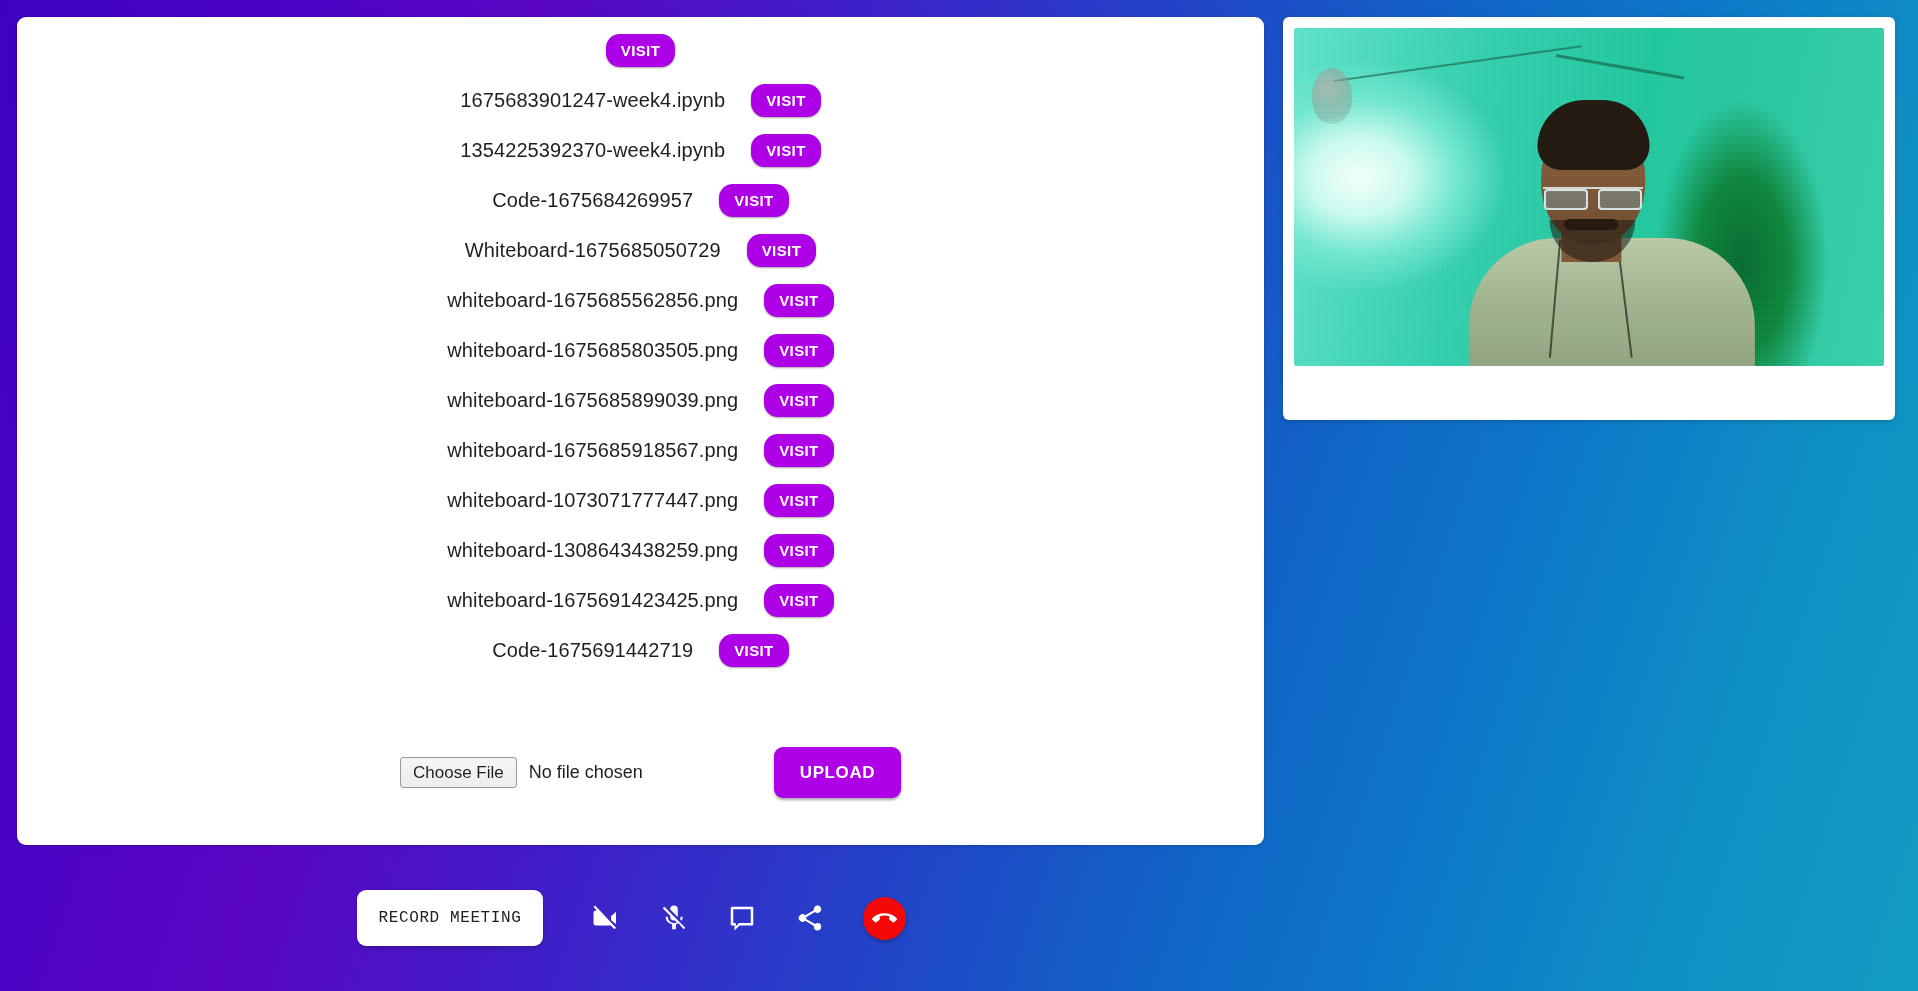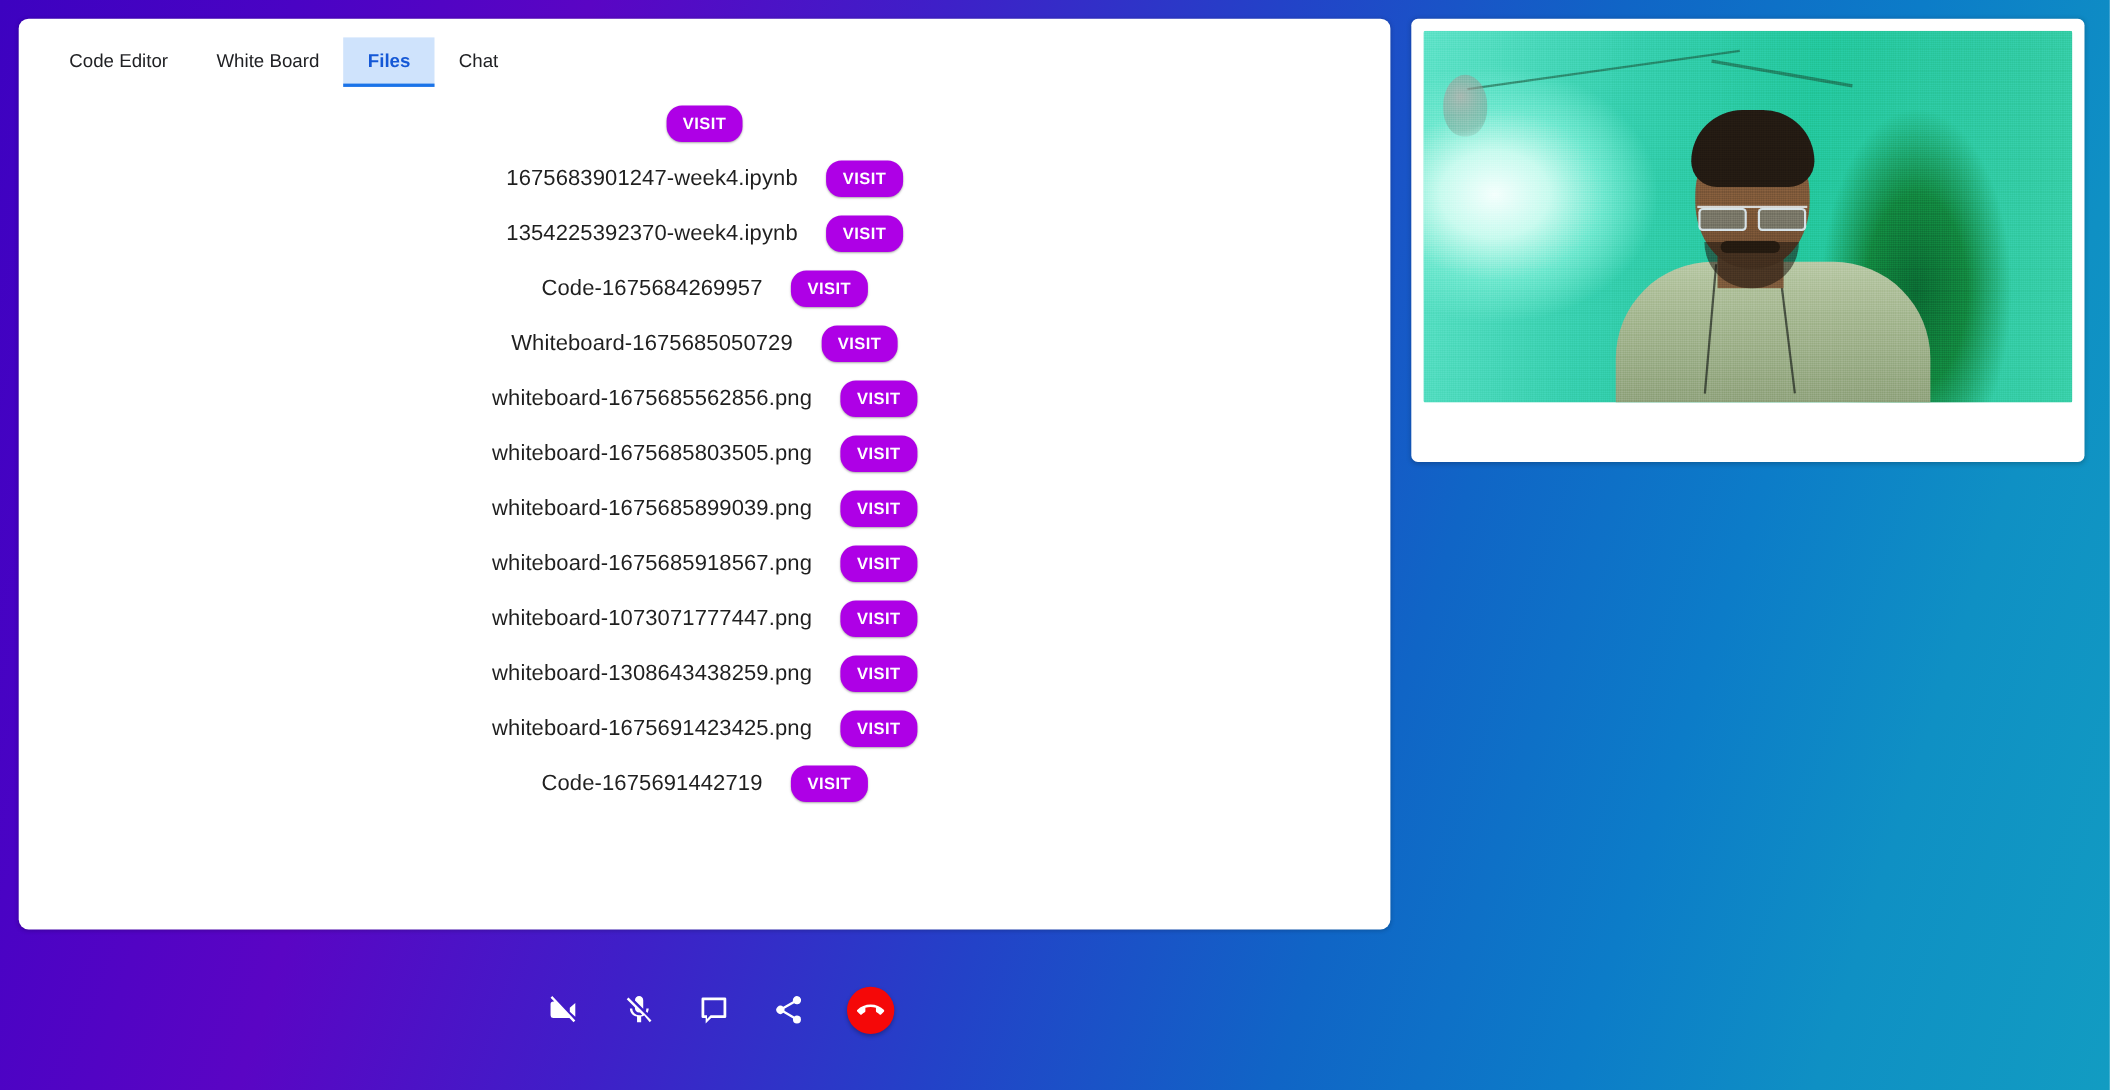--- a/index.html
+++ b/index.html
@@ -291,26 +291,20 @@
     cursor: pointer;
     box-shadow: 0 2px 4px rgba(0,0,0,0.28);
   }
   #end-call-button svg { width: 25px; height: 25px; fill: #ffffff; }
 </style>
 </head>
 <body>
 
 <div id="main-card">
 
-  <div id="tabs">
-    <div class="tab">Code Editor</div>
-    <div class="tab">White Board</div>
-    <div class="tab active">Files</div>
-    <div class="tab">Chat</div>
-  </div>
 
   <div id="file-list">
       <div class="file-row">
         <button class="visit-btn">VISIT</button>
       </div>
       <div class="file-row">
         <span class="file-name">1675683901247-week4.ipynb</span>
         <button class="visit-btn">VISIT</button>
       </div>
       <div class="file-row">
@@ -352,20 +346,25 @@
       <div class="file-row">
         <span class="file-name">whiteboard-1675691423425.png</span>
         <button class="visit-btn">VISIT</button>
       </div>
       <div class="file-row">
         <span class="file-name">Code-1675691442719</span>
         <button class="visit-btn">VISIT</button>
       </div>
     </div>
 
+  <div id="upload-row">
+    <button id="choose-file-button">Choose File</button>
+    <span id="no-file-chosen">No file chosen</span>
+    <button id="upload-button">UPLOAD</button>
+  </div>
 
 </div>
 
 <div id="video-panel">
   <div id="video-feed">
     <div class="wire" id="wire-a"></div>
     <div class="wire" id="wire-b"></div>
     <div id="bulb"></div>
     <div id="person-body"></div>
     <div class="earphone-cord" id="cord-l"></div>
@@ -374,20 +373,21 @@
     <div id="person-head"></div>
     <div id="person-beard"></div>
     <div id="person-moustache"></div>
     <div id="person-glasses"></div>
     <div id="person-hair"></div>
   </div>
 </div>
 
 <div id="control-bar">
 
+  <button id="record-meeting-button">RECORD MEETING</button>
 
   <div class="ctrl-icon">
     <svg viewBox="0 0 24 24" aria-hidden="true">
       <path d="M3.27 2 2 3.27 4.73 6H4a2 2 0 0 0-2 2v8a2 2 0 0 0 2 2h11.73l3 3L20 19.73 3.27 2zM16 10.5l4-3.5v10l-4-3.5V10.5z"></path>
     </svg>
   </div>
 
   <div class="ctrl-icon">
     <svg viewBox="0 0 24 24" aria-hidden="true">
       <path d="M19 11h-1.7c0 .74-.16 1.43-.43 2.05l1.23 1.23c.56-.98.9-2.09.9-3.28zM15 11.16V5a3 3 0 0 0-6 0v.18L15 11.16zM4.27 3 3 4.27l6 6V11a3 3 0 0 0 3 3c.22 0 .44-.03.65-.08l1.66 1.66A4.93 4.93 0 0 1 12 16a5 5 0 0 1-5-5H5.3c0 3.03 2.29 5.54 5.2 5.93V21h3v-4.07c.79-.1 1.53-.37 2.2-.75L19.73 21 21 19.73 4.27 3z"></path>

